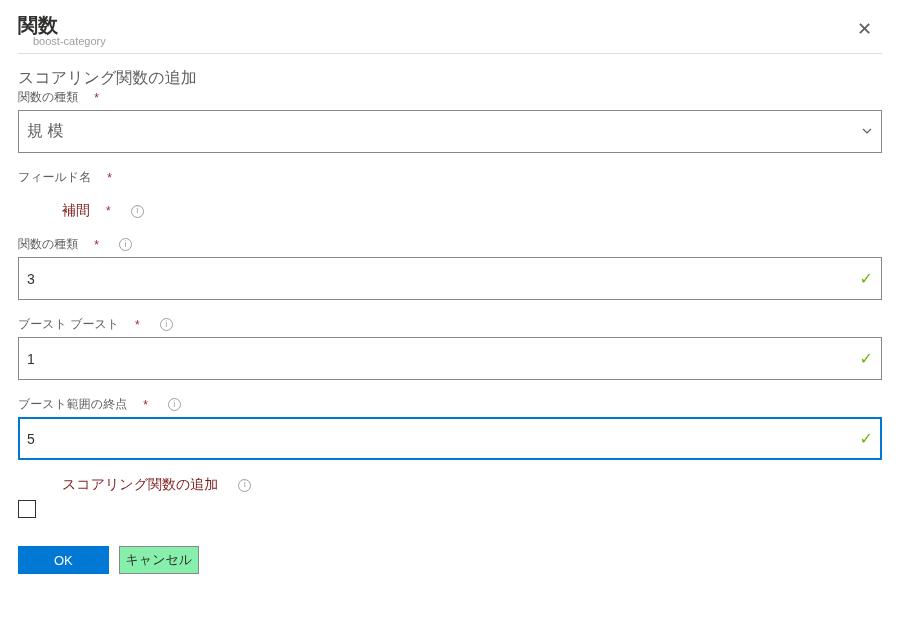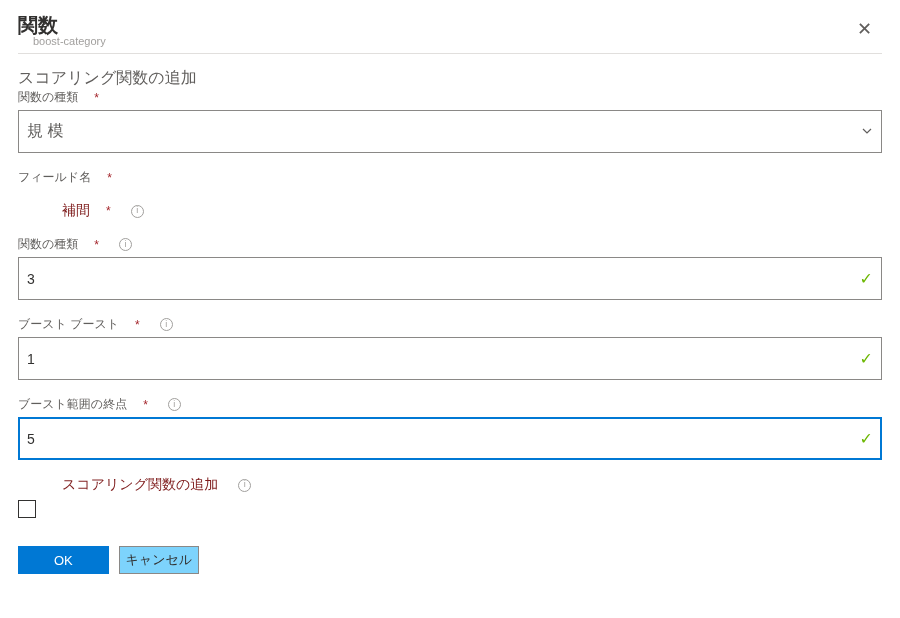--- a/index.html
+++ b/index.html
@@ -154,21 +154,21 @@
     .btn-primary {
       background: #0078d4;
       color: #ffffff;
       border: 1px solid #0078d4;
       font-size: 13px;
       padding: 4px 35px;
       cursor: pointer;
       min-width: 80px;
     }
     .btn-secondary {
-      background: #7dd3fc;
+      background: #86efac;
       color: #323130;
       border: 1px solid #8a8886;
       font-size: 13px;
       padding: 4px 2px;
       cursor: pointer;
       min-width: 80px;
     }
   </style>
 </head>
 <body>

